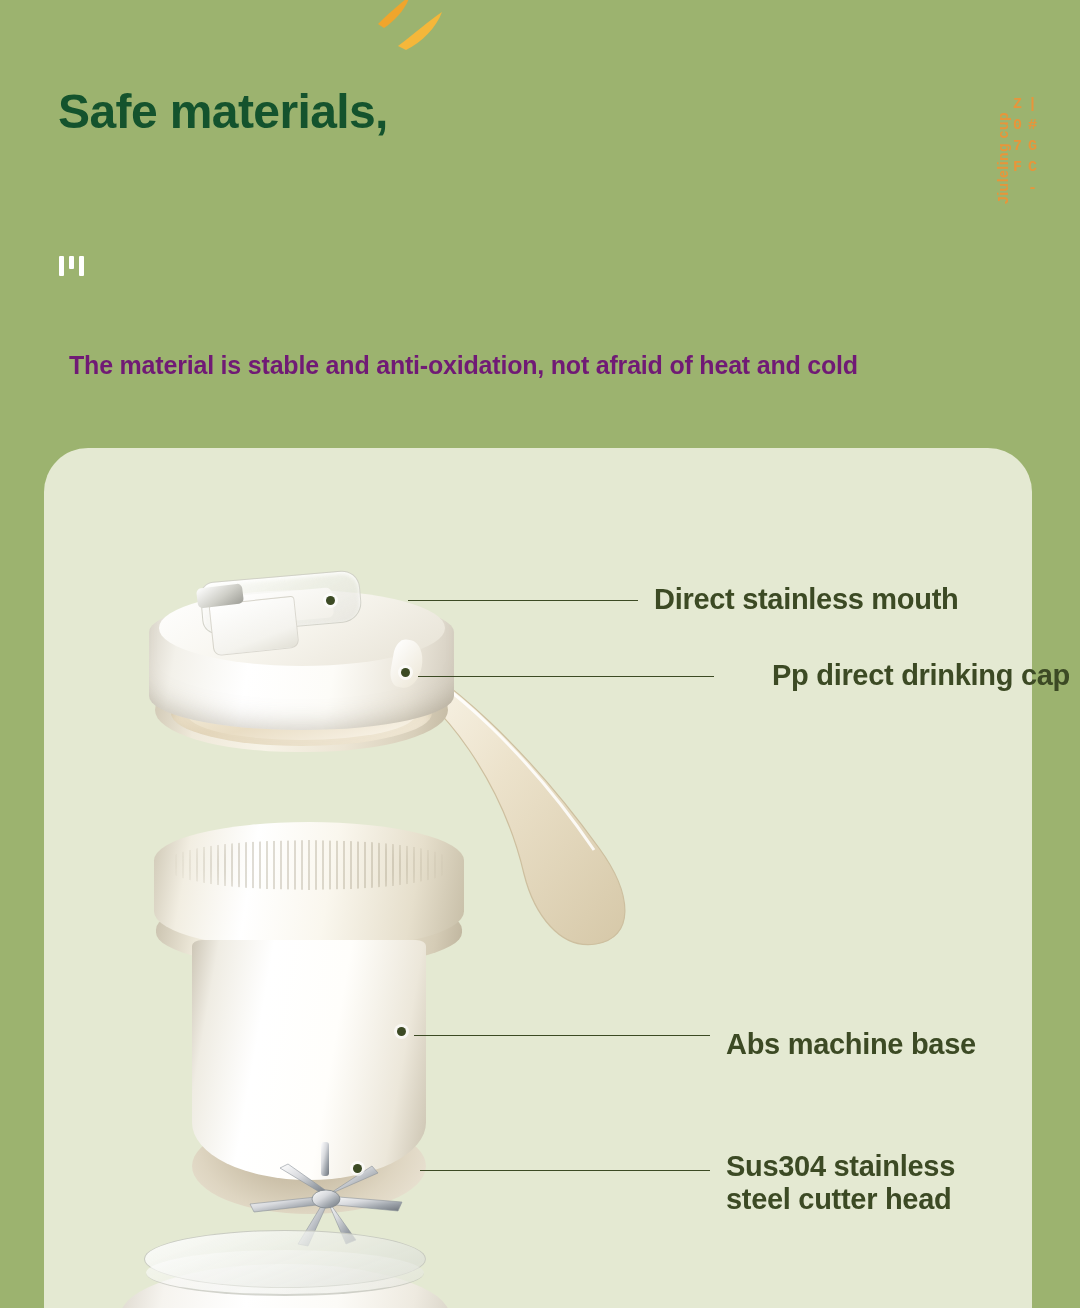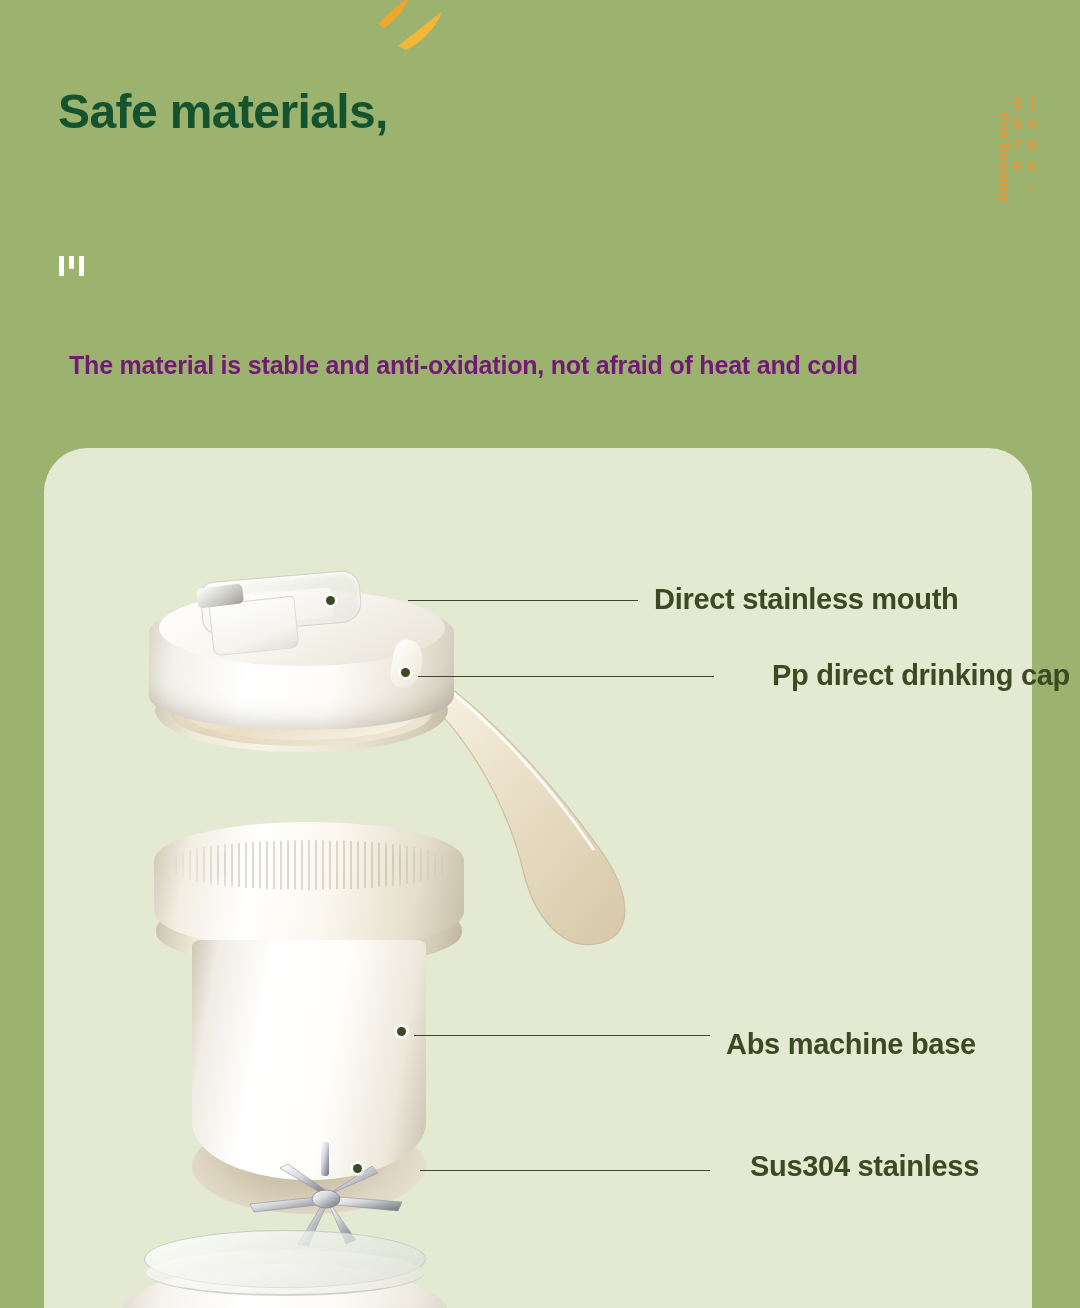--- a/index.html
+++ b/index.html
@@ -341,21 +341,21 @@
   }
   .callout-label {
     position: absolute;
     color: #3c4a24;
     font-size: 29px;
     font-weight: bold;
     line-height: 1.14;
     letter-spacing: -0.3px;
     white-space: nowrap;
   }
-  .callout-label.two-line { white-space: normal; width: 300px; margin-left: 24px; }
+  .callout-label.two-line { white-space: normal; width: 300px; }
 </style>
 </head>
 <body>
 
 <div class="poster">
 
   <svg class="accent-strokes" viewBox="0 0 90 62">
     <path d="M6 30 C18 18, 30 8, 38 2 C34 14, 24 26, 12 34 Z" fill="#f0a52c"></path>
     <path d="M26 52 C42 40, 58 26, 70 18 C64 34, 50 48, 34 56 Z" fill="#f5b73a"></path>
   </svg>
@@ -464,16 +464,17 @@
     <span class="callout-dot" style="left:397px; top:1027px;"></span>
     <span class="callout-line" style="left:414px; top:1035px; width:296px;"></span>
     <span class="callout-label" style="left:726px; top:1016px;margin-top:12px;">Abs machine base</span>
   </div>
 
   <div class="callout">
     <span class="callout-dot" style="left:353px; top:1164px;"></span>
     <span class="callout-line" style="left:420px; top:1170px; width:290px;"></span>
     <span class="callout-label two-line" style="left:726px; top:1150px;">
       <span style="display:block;">Sus304 stainless</span>
+      <span style="display:block;">steel cutter head</span>
     </span>
   </div>
 
 </div>
 
 </body></html>

